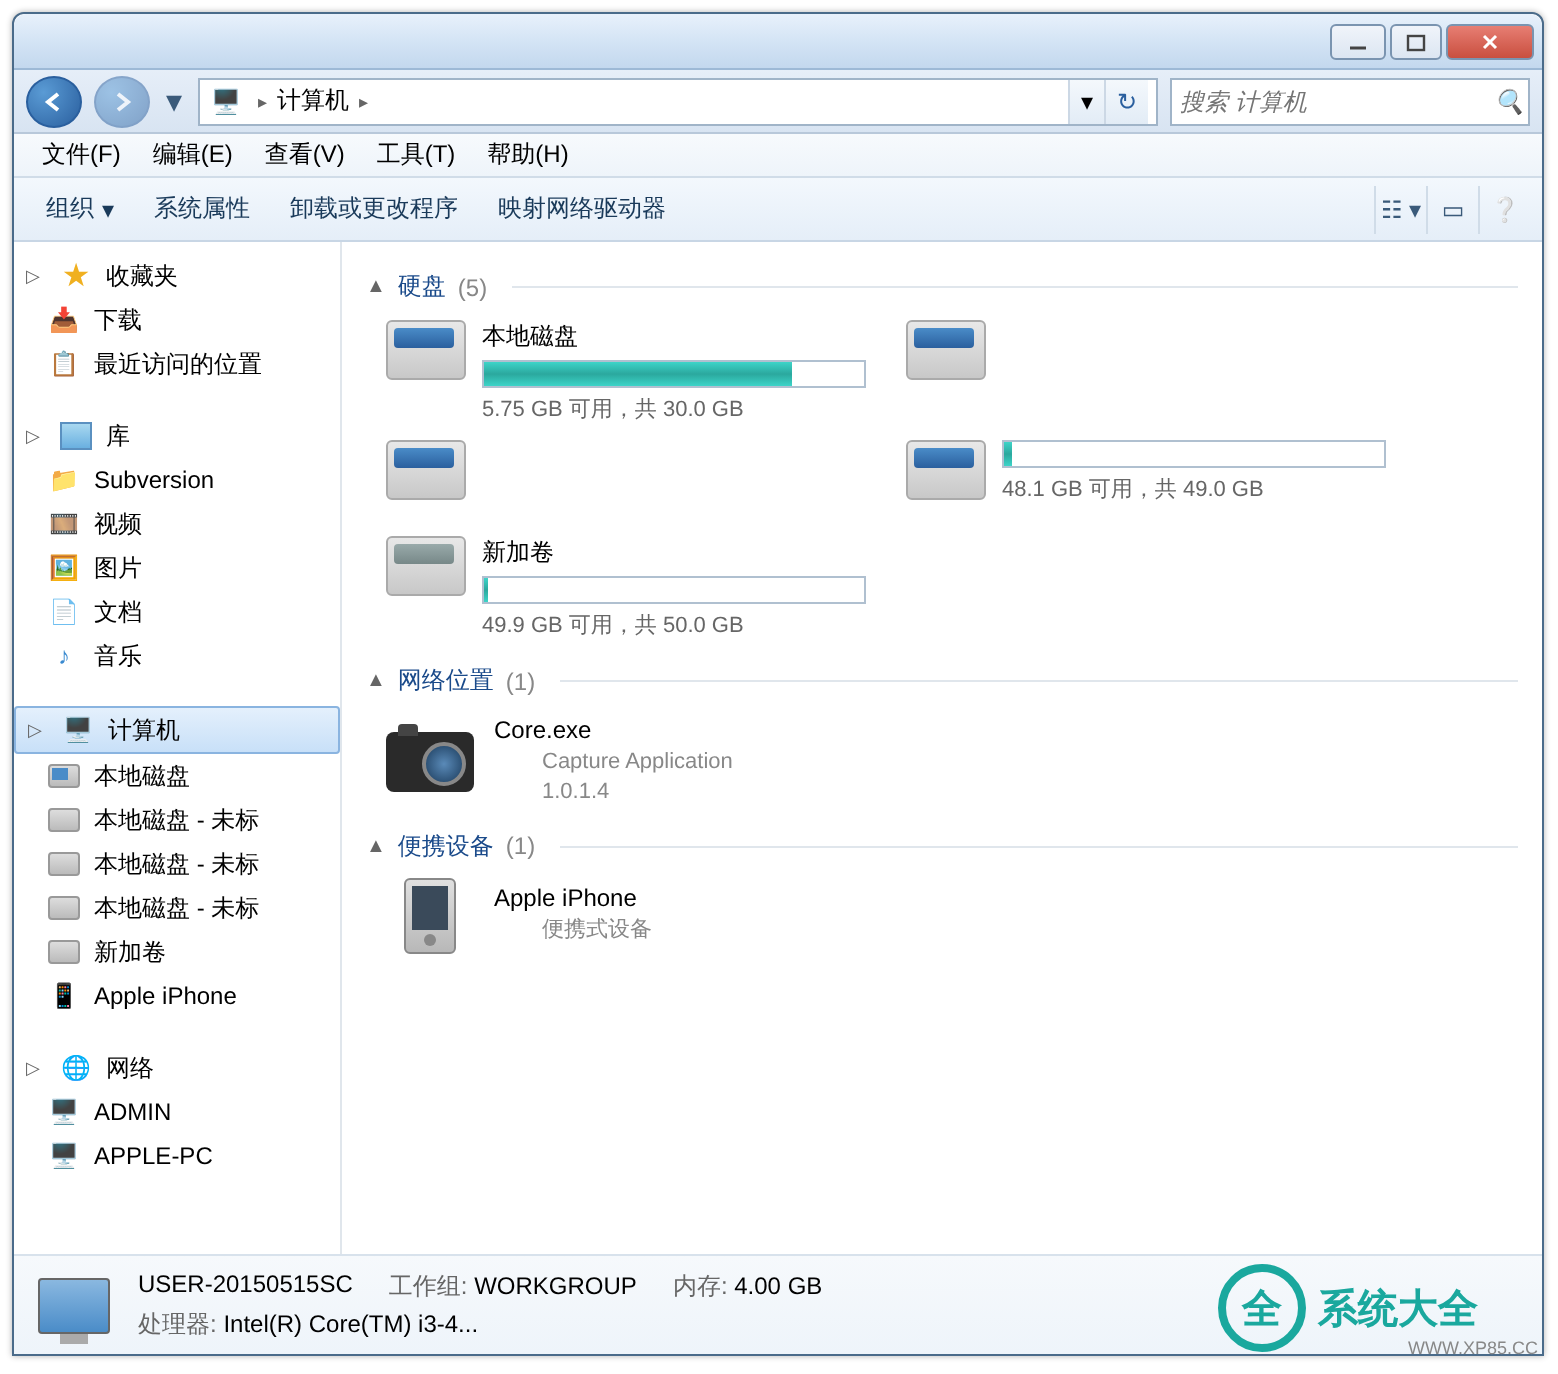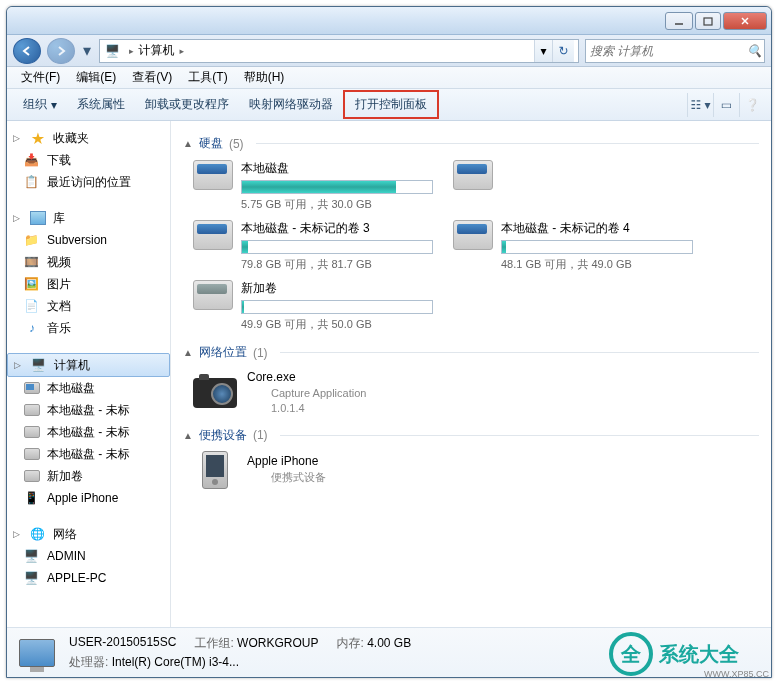--- a/index.html
+++ b/index.html
@@ -160,21 +160,20 @@
   </div>
 
   <div class="toolbar">
     <div class="tbtn">
         <span>组织</span> 
         <span>▾</span>
       </div>
     <div class="tbtn">系统属性</div>
     <div class="tbtn">卸载或更改程序</div>
     <div class="tbtn">映射网络驱动器</div>
-    <div class="tbtn highlight">打开控制面板</div>
     <div class="spacer"></div>
     <div class="ricon">☷ ▾</div>
     <div class="ricon">▭</div>
     <div class="ricon" style="color:#2a7ad0">❔</div>
   </div>
 
   <div class="body">
     <div class="sidebar">
 
       <div class="section">
@@ -305,34 +304,26 @@
           </div>
           <div class="drive">
             <div class="dicon">
               <div class="hdd-icon"></div>
             </div>
           </div>
           <div class="drive">
             <div class="dicon">
               <div class="hdd-icon"></div>
             </div>
-            <div class="dinfo">
-              <div class="dname">本地磁盘 - 未标记的卷 3</div>
-              <div class="dbar">
-                <div class="fill" style="width:3%"></div>
-              </div>
-              <div class="dtext">79.8 GB 可用，共 81.7 GB</div>
-            </div>
           </div>
           <div class="drive">
             <div class="dicon">
               <div class="hdd-icon"></div>
             </div>
             <div class="dinfo">
-              <div class="dname">本地磁盘 - 未标记的卷 4</div>
               <div class="dbar">
                 <div class="fill" style="width:2%"></div>
               </div>
               <div class="dtext">48.1 GB 可用，共 49.0 GB</div>
             </div>
           </div>
           <div class="drive">
             <div class="dicon">
               <div class="hdd-icon newvol-icon"></div>
             </div>

